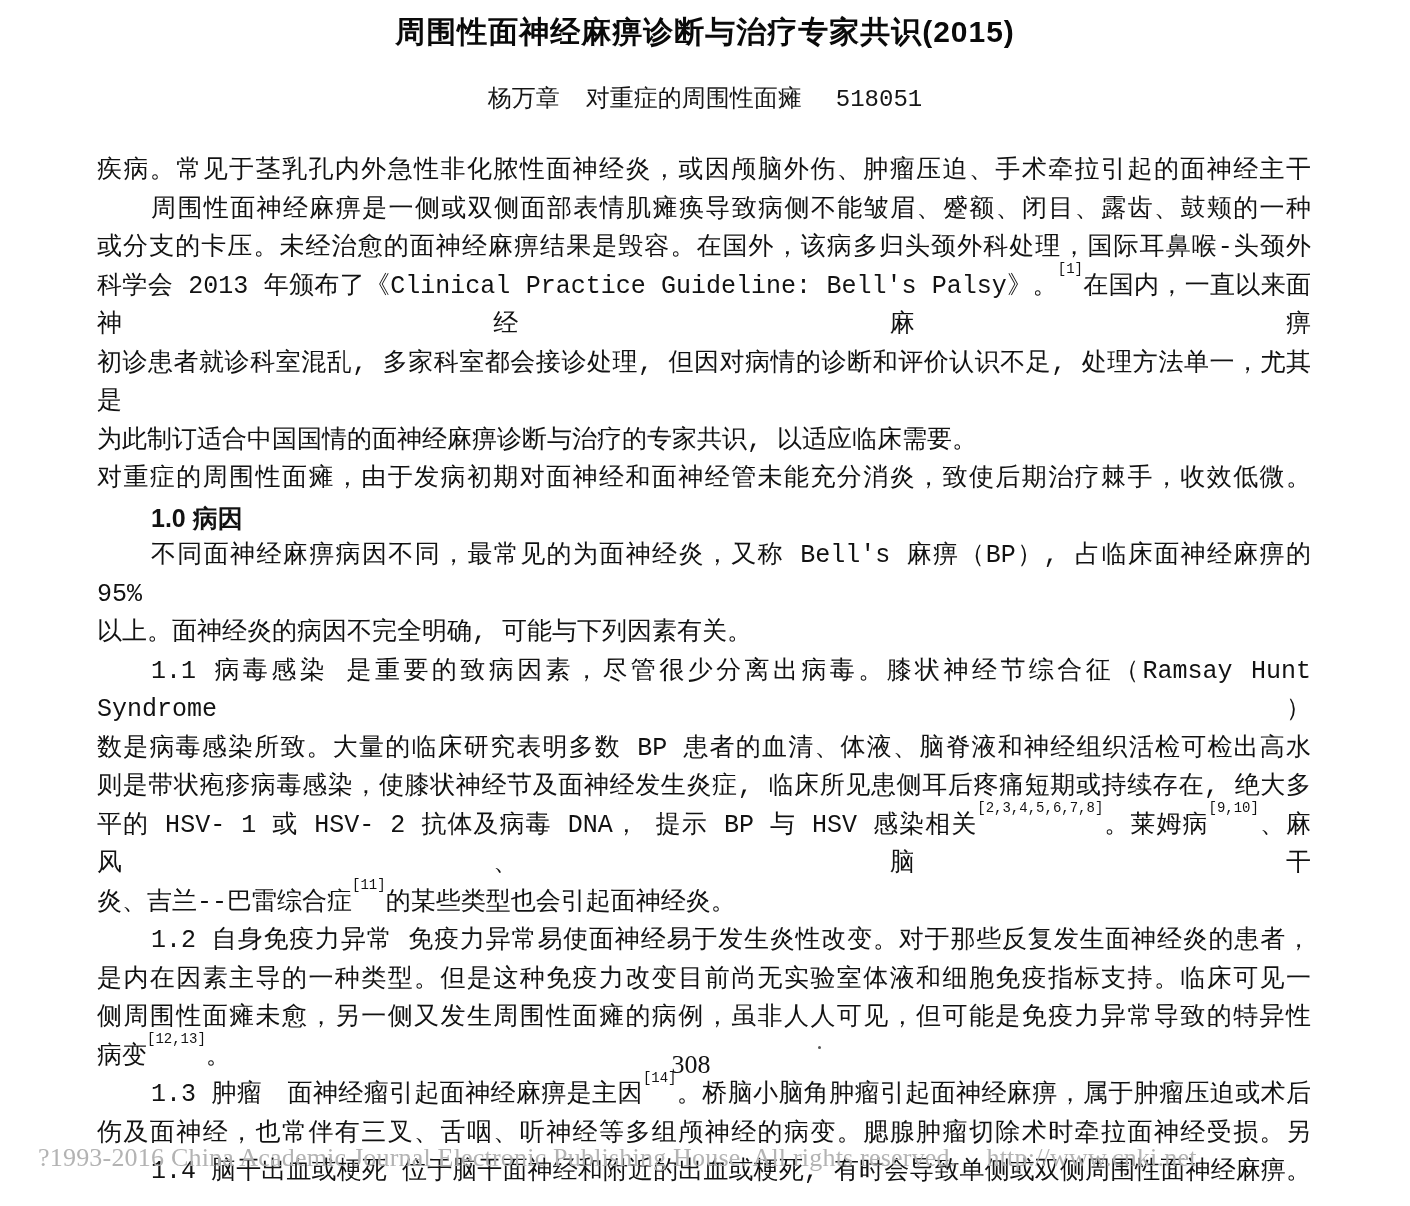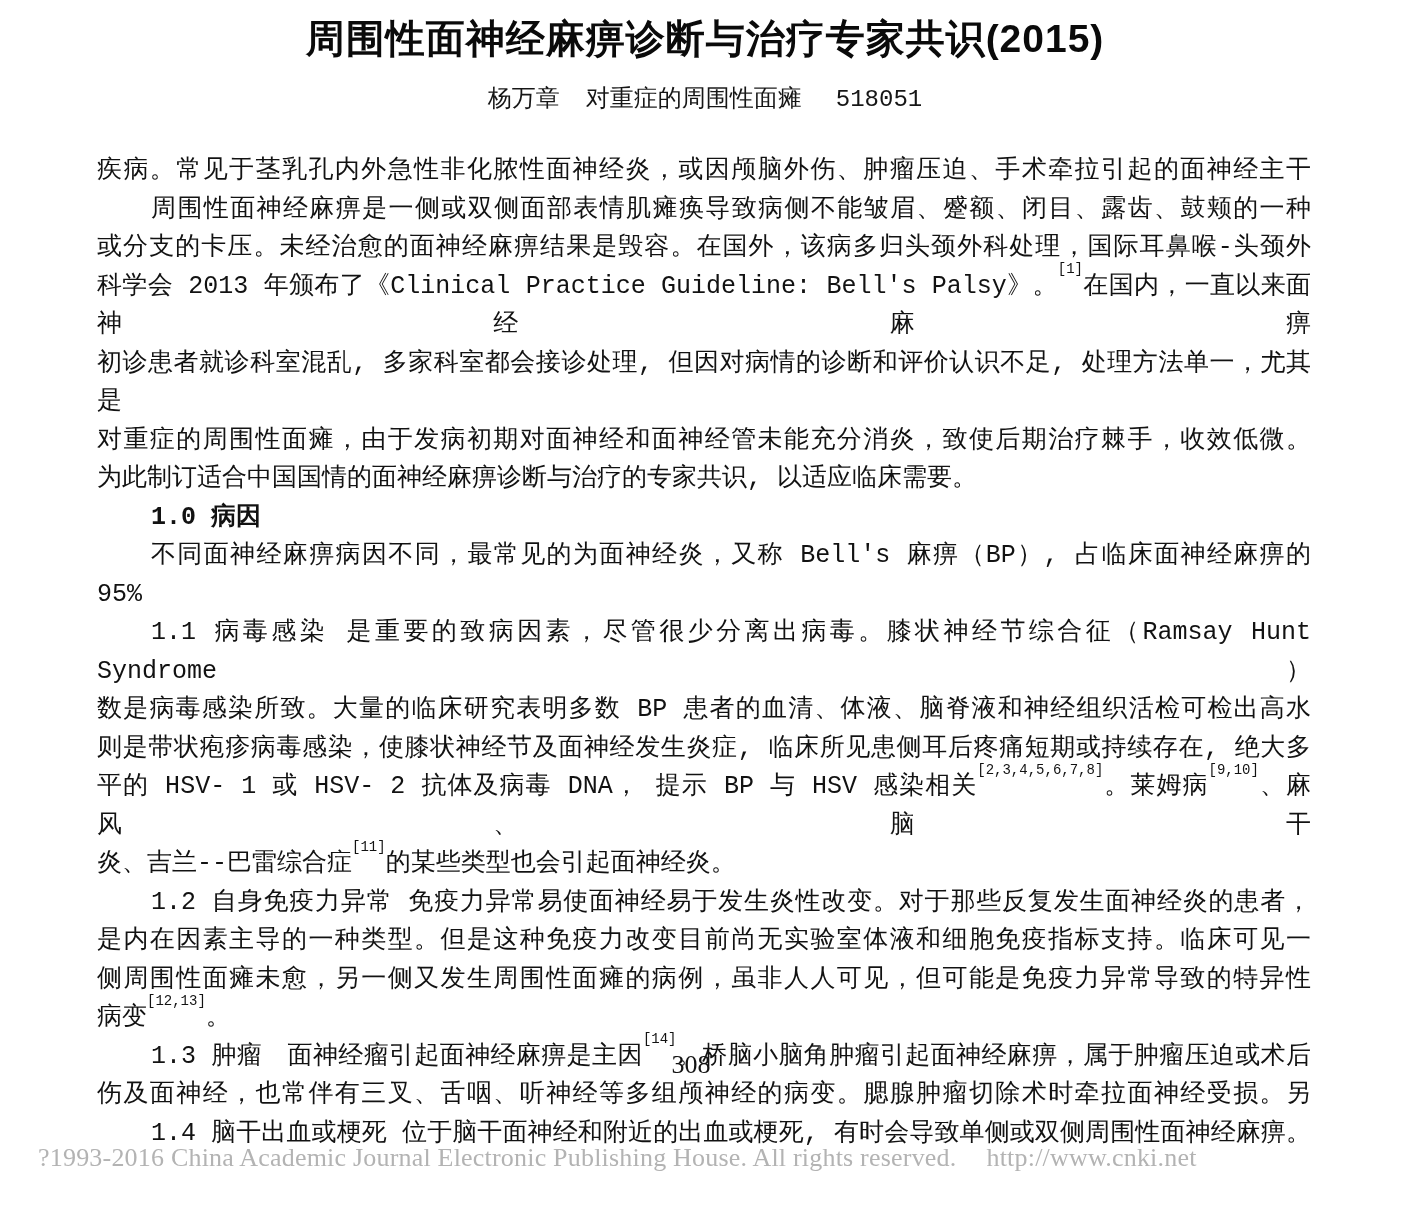--- a/index.html
+++ b/index.html
@@ -12,21 +12,21 @@
     overflow: hidden;
   }
   .page { position: absolute; inset: 0; background: #ffffff; }
 
   .title {
     position: absolute; top: 12px; left: 0; width: 100%;
     margin: 0;
     text-align: center;
     font-family: "Liberation Sans", "DejaVu Sans", sans-serif;
     font-weight: bold;
-    font-size: 39px;
+    font-size: 30px;
     letter-spacing: 1px;
     color: #0a0a0a;
   }
 
   .byline {
     position: absolute; top: 82px; left: 0; width: 100%;
     text-align: center;
     font-size: 24px;
     color: #161616;
     white-space: nowrap;
@@ -39,21 +39,21 @@
     font-size: 25px;
     line-height: 38.5px;
     font-family: "Liberation Mono", "Liberation Serif", "DejaVu Serif", serif;
     color: #121212;
   }
   .line { text-align: left; }
   .line.justify { text-align: justify; text-align-last: justify; }
   .line.indent { text-indent: 54px; }
   .line.bold {
     font-weight: bold;
-    font-family: Liberation Mono, monospace;
+    font-family: Liberation Sans, sans-serif;
   }
   sup.ref {
     font-size: 14px;
     line-height: 0;
     position: relative;
     top: -10px;
     letter-spacing: 0;
     text-align: right;
   }
 
@@ -92,24 +92,25 @@
   <div class="byline">
     <span>杨万章</span><span class="affiliation">对重症的周围性面瘫</span><span class="postcode">518051</span>
   </div>
 
   <div class="body-text">
       <div class="line justify"><span>疾病。常见于茎乳孔内外急性非化脓性面神经炎，或因颅脑外伤、肿瘤压迫、手术牵拉引起的面神经主干</span></div>
       <div class="line indent justify"><span>周围性面神经麻痹是一侧或双侧面部表情肌瘫痪导致病侧不能皱眉、蹙额、闭目、露齿、鼓颊的一种</span></div>
       <div class="line justify"><span>或分支的卡压。未经治愈的面神经麻痹结果是毁容。在国外，该病多归头颈外科处理，国际耳鼻喉-头颈外</span></div>
       <div class="line justify"><span>科学会 2013 年颁布了《Clinical Practice Guideline: Bell's Palsy》。</span><sup class="ref">[1]</sup><span>在国内，一直以来面神经麻痹</span></div>
       <div class="line justify"><span>初诊患者就诊科室混乱, 多家科室都会接诊处理, 但因对病情的诊断和评价认识不足, 处理方法单一，尤其是</span></div>
+      <div class="line"><span>为此制订适合中国国情的面神经麻痹诊断与治疗的专家共识, 以适应临床需要。</span></div>
       <div class="line justify"><span>对重症的周围性面瘫，由于发病初期对面神经和面神经管未能充分消炎，致使后期治疗棘手，收效低微。</span></div>
-      <div class="line"><span>为此制订适合中国国情的面神经麻痹诊断与治疗的专家共识, 以适应临床需要。</span></div>
       <div class="line indent bold"><span>1.0 病因</span></div>
       <div class="line indent justify"><span>不同面神经麻痹病因不同，最常见的为面神经炎，又称 Bell's 麻痹（BP）, 占临床面神经麻痹的 95%</span></div>
+      <div class="line"><span>以上。面神经炎的病因不完全明确, 可能与下列因素有关。</span></div>
       <div class="line indent justify"><span>1.1 病毒感染 是重要的致病因素，尽管很少分离出病毒。膝状神经节综合征（Ramsay Hunt Syndrome）</span></div>
       <div class="line justify"><span>数是病毒感染所致。大量的临床研究表明多数 BP 患者的血清、体液、脑脊液和神经组织活检可检出高水</span></div>
       <div class="line justify"><span>则是带状疱疹病毒感染，使膝状神经节及面神经发生炎症, 临床所见患侧耳后疼痛短期或持续存在, 绝大多</span></div>
       <div class="line justify"><span>平的 HSV- 1 或 HSV- 2 抗体及病毒 DNA， 提示 BP 与 HSV 感染相关</span><sup class="ref">[2,3,4,5,6,7,8]</sup><span>。莱姆病</span><sup class="ref">[9,10]</sup><span>、麻风、脑干</span></div>
       <div class="line"><span>炎、吉兰--巴雷综合症</span><sup class="ref">[11]</sup><span>的某些类型也会引起面神经炎。</span></div>
       <div class="line indent justify"><span>1.2 自身免疫力异常 免疫力异常易使面神经易于发生炎性改变。对于那些反复发生面神经炎的患者，</span></div>
       <div class="line justify"><span>是内在因素主导的一种类型。但是这种免疫力改变目前尚无实验室体液和细胞免疫指标支持。临床可见一</span></div>
       <div class="line justify"><span>侧周围性面瘫未愈，另一侧又发生周围性面瘫的病例，虽非人人可见，但可能是免疫力异常导致的特异性</span></div>
       <div class="line"><span>病变</span><sup class="ref">[12,13]</sup><span>。</span></div>
       <div class="line indent justify"><span>1.3 肿瘤　面神经瘤引起面神经麻痹是主因</span><sup class="ref">[14]</sup><span>。桥脑小脑角肿瘤引起面神经麻痹，属于肿瘤压迫或术后</span></div>

